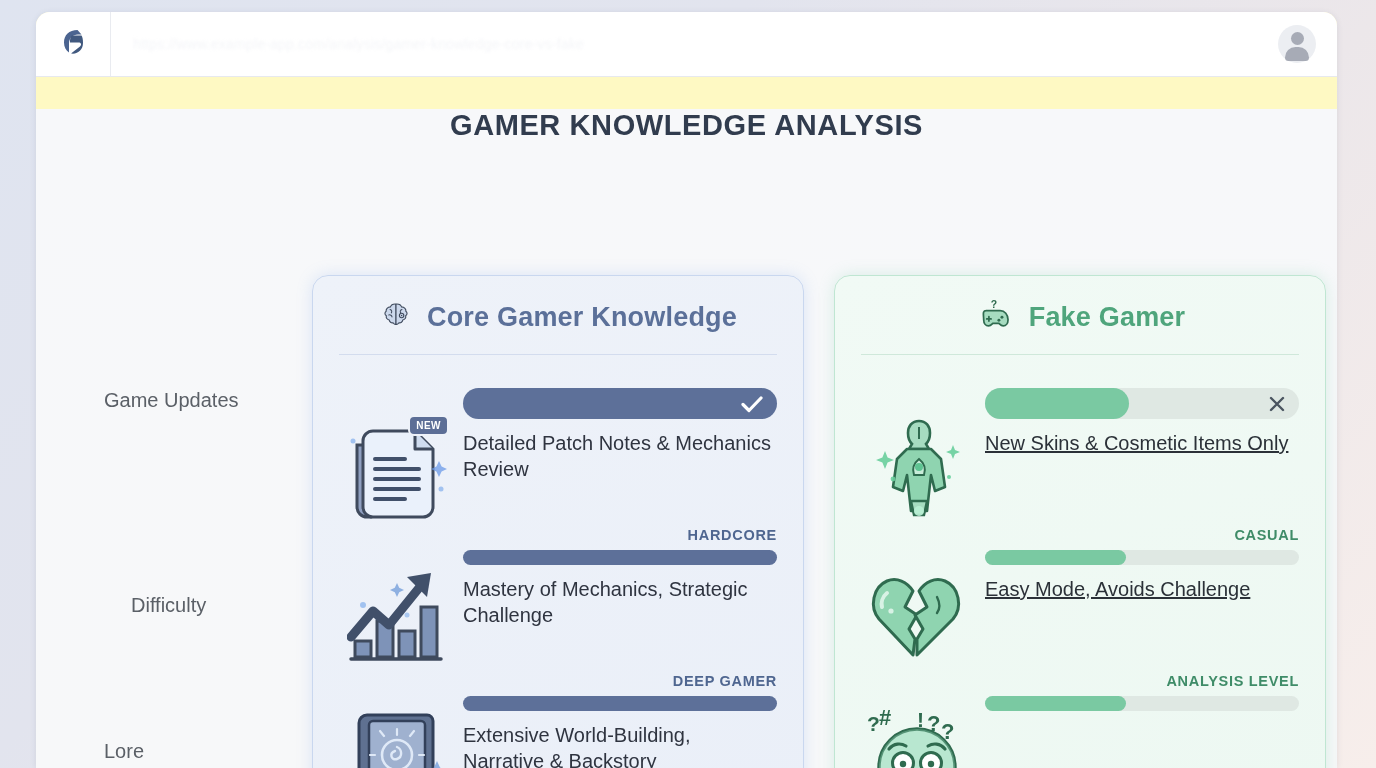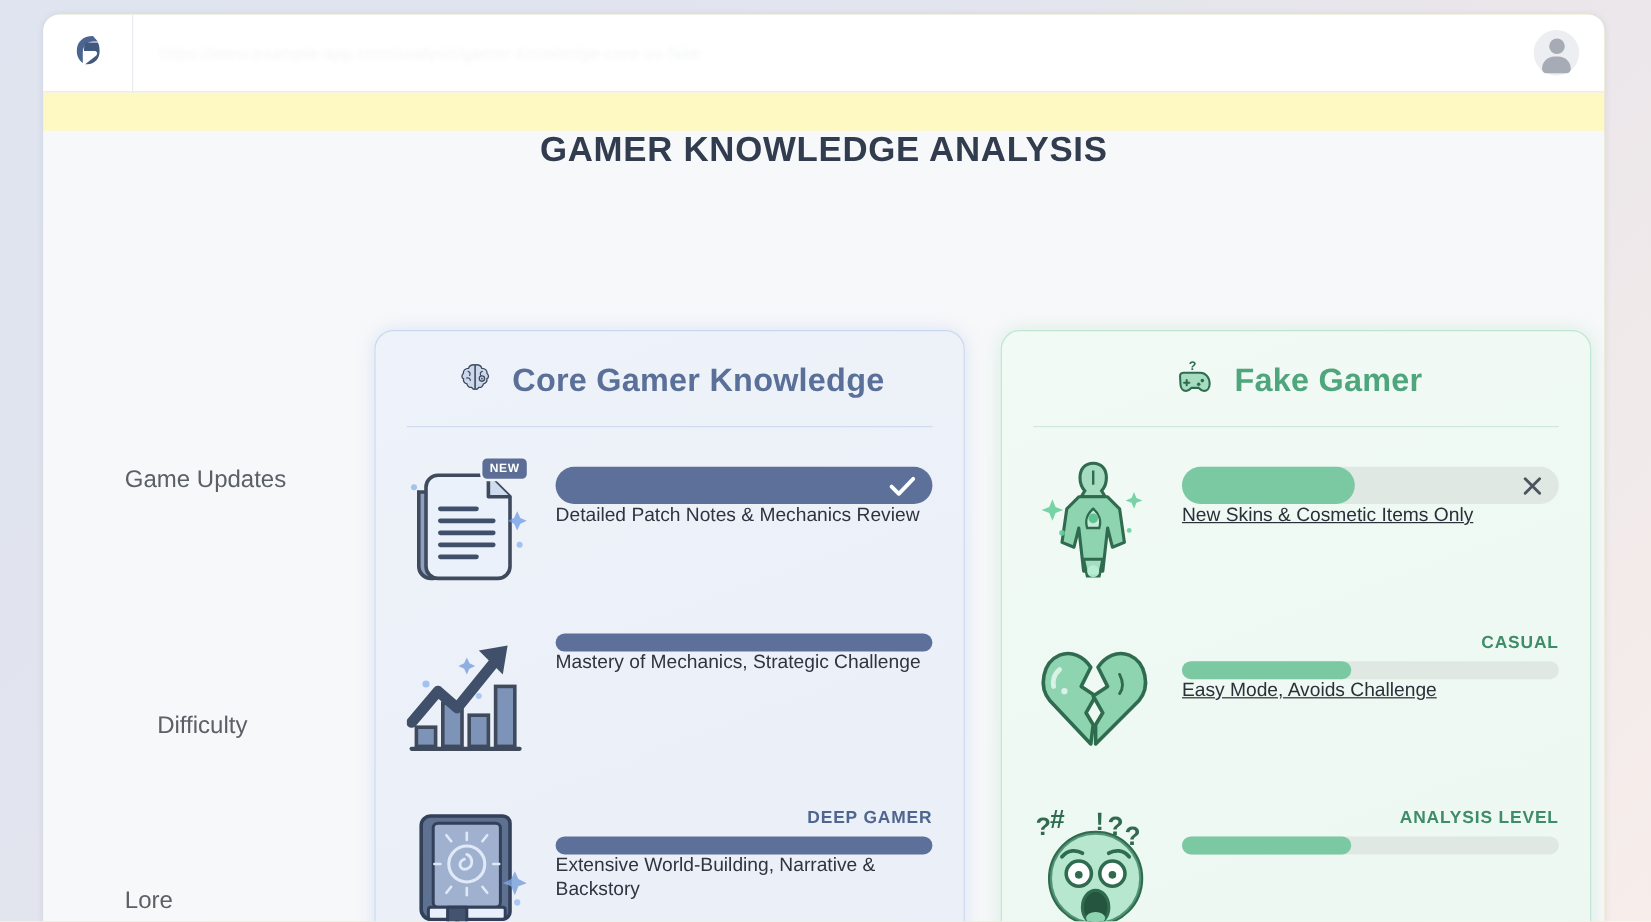--- a/index.html
+++ b/index.html
@@ -150,21 +150,21 @@
     display: flex;
     align-items: flex-start;
     gap: 16px;
     height: 146px;
     padding-top: 12px;
   }
   .row-icon {
     width: 108px;
     height: 112px;
     flex: none;
-    display: flex; align-items: center; justify-content: flex-start;
+    display: flex; align-items: center; justify-content: flex-end; margin-top: 36px;
   }
   .row-body {
     flex: 1;
     padding-top: 4px;
     min-width: 0;
   }
   .rank-label {
     text-align: right;
     font-size: 14.5px;
     font-weight: bold;
@@ -198,21 +198,22 @@
     position: absolute; right: 14px; top: 50%;
     transform: translateY(-50%);
     line-height: 0;
   }
   .bar .xmark {
     position: absolute; right: 12px; top: 50%;
     transform: translateY(-50%);
     line-height: 0;
   }
   .desc {
-    font-size: 16px;
+    margin-top: 12px;
+    font-size: 20px;
     line-height: 1.28;
     color: #2f3440;
   }
   .card.fake .desc { color: #2b3138; text-decoration: underline; }
 
   
   .badge-new {
     position: absolute;
     right: -2px; top: -2px;
     background: #5c6e96;
@@ -329,20 +330,21 @@
                   <path d="M4 74 L26 48 L42 62 L76 20" fill="none" stroke="#41506a" stroke-width="9" stroke-linecap="round" stroke-linejoin="round"></path>
                   <path d="M60 14 L84 10 L80 34 Z" fill="#41506a"></path>
                   <path d="M4 96h90" stroke="#3f4a5d" stroke-width="3.5" stroke-linecap="round"></path>
                   <path d="M50 20l2.2 4.8L57 27l-4.8 2.2L50 34l-2.2-4.8L43 27l4.8-2.2z" fill="#7ea4dd" opacity=".85"></path>
                   <circle cx="16" cy="42" r="3" fill="#8fb6ee" opacity=".8"></circle>
                   <circle cx="60" cy="52" r="2.5" fill="#8fb6ee" opacity=".7"></circle>
                 </svg>
               </span>
             </div>
             <div class="row-body">
+              <div class="rank-label">HARDCORE</div>
               <div class="bar short blue-full"></div>
               <div class="desc">Mastery of Mechanics, Strategic Challenge</div>
             </div>
           </div>
 
           <div class="row">
             <div class="row-icon">
               <span>
                 <svg width="100" height="104" viewBox="0 0 100 104">
                   <path d="M12 16a8 8 0 0 1 8-8h60a6 6 0 0 1 6 6v74a6 6 0 0 1-6 6H20a8 8 0 0 1-8-8z" fill="#5f7191" stroke="#32405a" stroke-width="3"></path>

